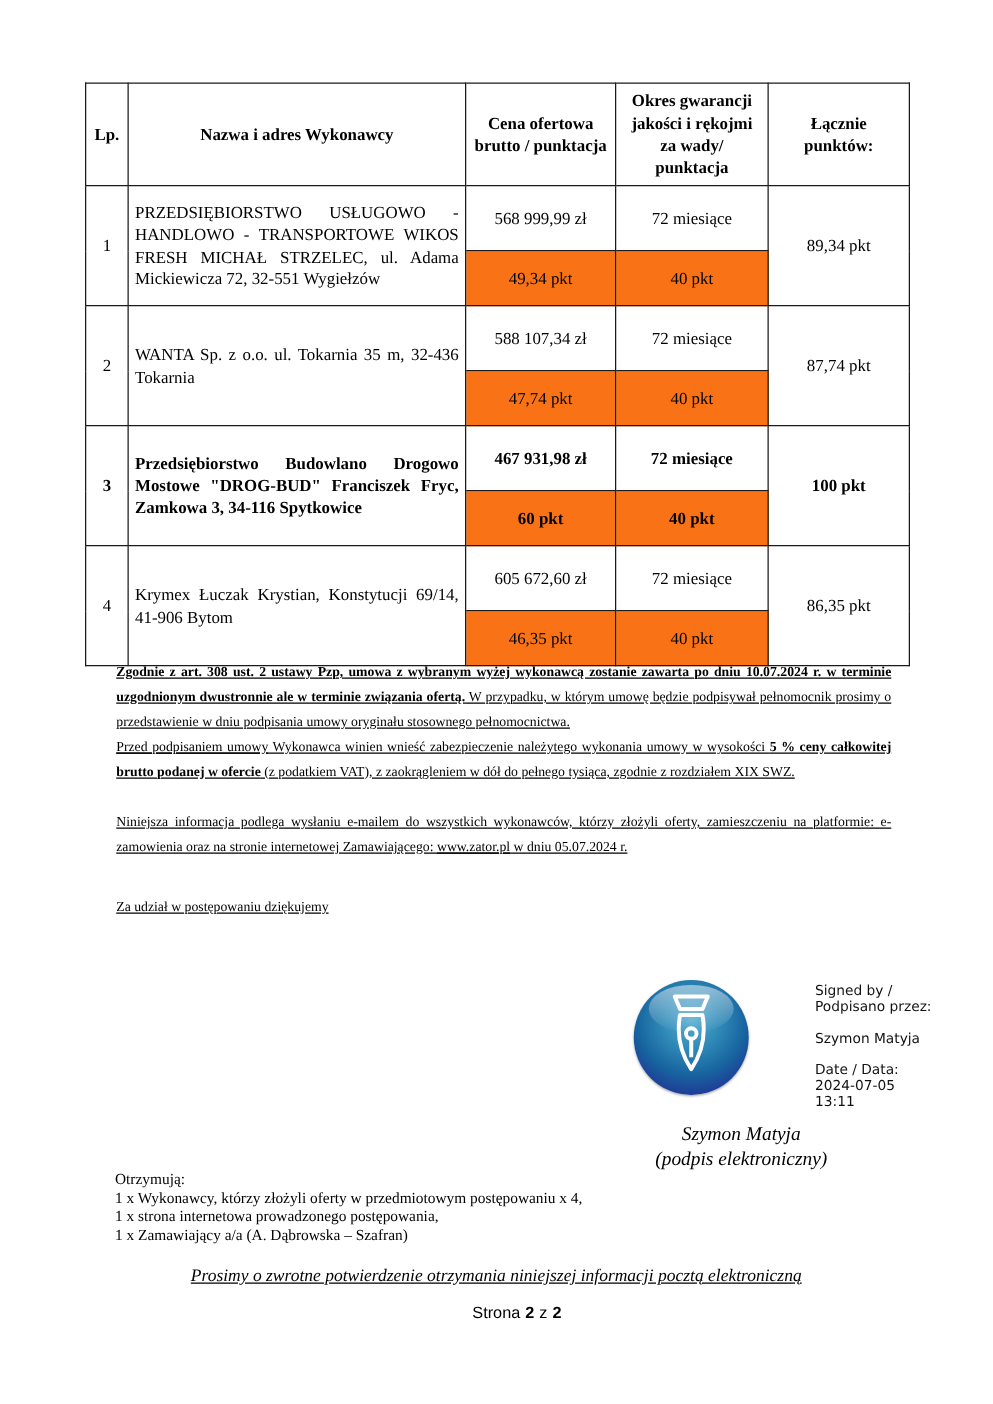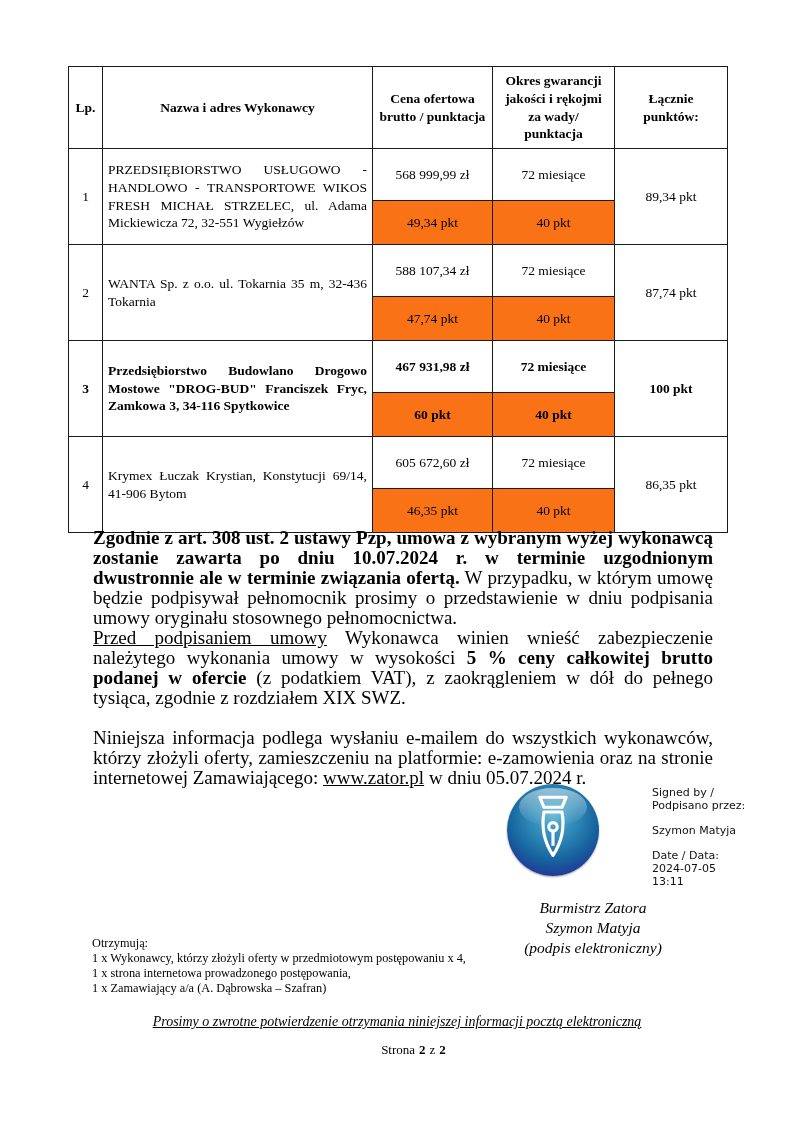--- a/index.html
+++ b/index.html
@@ -21,21 +21,21 @@
   td.c-name { text-align:justify; padding:4px 7px; }
   td.c-val { text-align:center; }
   td.c-total { text-align:center; }
   td.gray { background:#f97316; }
   tr.sub-a td { height:52px; }
   tr.sub-b td { height:44px; }
   tr[data-rowstyle="bold"] td { font-weight:bold; }
 
   
   .bodytext { position:absolute; left:93px; top:528px; width:620px;
-    font-size:19px; line-height:20px; text-align:justify; }
+    font-size:11px; line-height:20px; text-align:justify;text-decoration:underline; }
   .bodytext .b { font-weight:bold; }
   .bodytext .u { text-decoration:underline;margin-top:43px; }
   .para3 { margin-top:20px; }
   .para4 { margin-top:28px; text-align:left; }
   .doc-link { color:#000; text-decoration:underline; cursor:pointer; }
 
   
   .stamp { position:absolute; left:507px; top:784px; display:flex;gap:44px; }
   .stamp-sphere { width:92px; height:92px; border-radius:50%; position:relative; flex:none;
     background:radial-gradient(circle at 50% 35%, #58aed2 0%, #2e88b6 32%, #17649f 58%, #1e3e97 78%, #28338c 100%);
@@ -50,21 +50,21 @@
   
   .sigblock { position:absolute; left:468px; top:898px; width:250px; text-align:center;
     font-style:italic; font-size:15.5px; line-height:20px; }
 
   
   .recipients { position:absolute; left:92px; top:936px; font-size:12.3px; line-height:15px; }
   .note-line { position:absolute; left:0; top:1014px; width:100%; text-align:center;
     font-style:italic; font-size:14px; }
   .note-line span { text-decoration:underline; }
   .page-num { position:absolute; left:0; top:1042px; width:100%; text-align:center;
-    font-family:Liberation Serif, serif; font-size:13px;
+    font-family:Liberation Sans, sans-serif; font-size:13px;
     display:flex; justify-content:center; gap:4px;padding-left:33px; }
   .page-num .b { font-weight:bold; }
 </style>
 </head>
 <body>
 
 <div class="page">
 
   <div class="offers-table-wrap">
     <table class="offers">
@@ -134,20 +134,21 @@
           <td class="c-val gray">40 pkt</td>
         </tr>
       </tbody>
     </table>
   </div>
 
   <div class="bodytext">
     <p><span class="b">Zgodnie z art. 308 ust. 2  ustawy Pzp, umowa z wybranym wyżej wykonawcą zostanie zawarta po dniu 10.07.2024 r. w terminie uzgodnionym dwustronnie ale w terminie związania ofertą.</span><span> W przypadku, w którym umowę będzie podpisywał pełnomocnik prosimy o przedstawienie w dniu podpisania umowy oryginału stosownego pełnomocnictwa.</span></p>
     <p><span class="u">Przed podpisaniem umowy</span><span> Wykonawca winien wnieść zabezpieczenie należytego wykonania umowy w wysokości </span><span class="b">5 % ceny całkowitej brutto podanej w ofercie</span><span> (z podatkiem VAT), z zaokrągleniem w dół do pełnego tysiąca, zgodnie z rozdziałem XIX SWZ.</span></p>
     <p class="para3"><span>Niniejsza informacja podlega wysłaniu e-mailem do wszystkich wykonawców, którzy złożyli oferty, zamieszczeniu na platformie: e-zamowienia oraz na stronie internetowej Zamawiającego: </span><span class="doc-link">www.zator.pl</span><span> w dniu 05.07.2024 r.</span></p>
+    <p class="para4">Za udział w postępowaniu dziękujemy</p>
   </div>
 
   <div class="stamp">
     <div class="stamp-sphere">
       <svg width="54" height="74" viewBox="0 0 100 140" fill="none" stroke="#ffffff" stroke-width="6" stroke-linejoin="round">
         <path d="M25 8 L75 8 L67 27 L33 27 Z"></path>
         <path d="M33 36 Q25 80 50 118 Q75 80 67 36 Z"></path>
         <circle cx="50" cy="64" r="8"></circle>
         <path d="M50 73 L50 100"></path>
       </svg>
@@ -158,21 +159,20 @@
       <div class="gap"></div>
       <div>Szymon Matyja</div>
       <div class="gap"></div>
       <div>Date / Data:</div>
       <div>2024-07-05</div>
       <div>13:11</div>
     </div>
   </div>
 
   <div class="sigblock">
-    <div>Burmistrz Zatora</div>
     <div>Szymon Matyja</div>
     <div>(podpis elektroniczny)</div>
   </div>
 
   <div class="recipients">
     <div>Otrzymują:</div>
     <div>1 x Wykonawcy, którzy złożyli oferty w przedmiotowym postępowaniu x 4,</div>
     <div>1 x strona internetowa prowadzonego postępowania,</div>
     <div>1 x Zamawiający a/a (A. Dąbrowska – Szafran)</div>
   </div>

